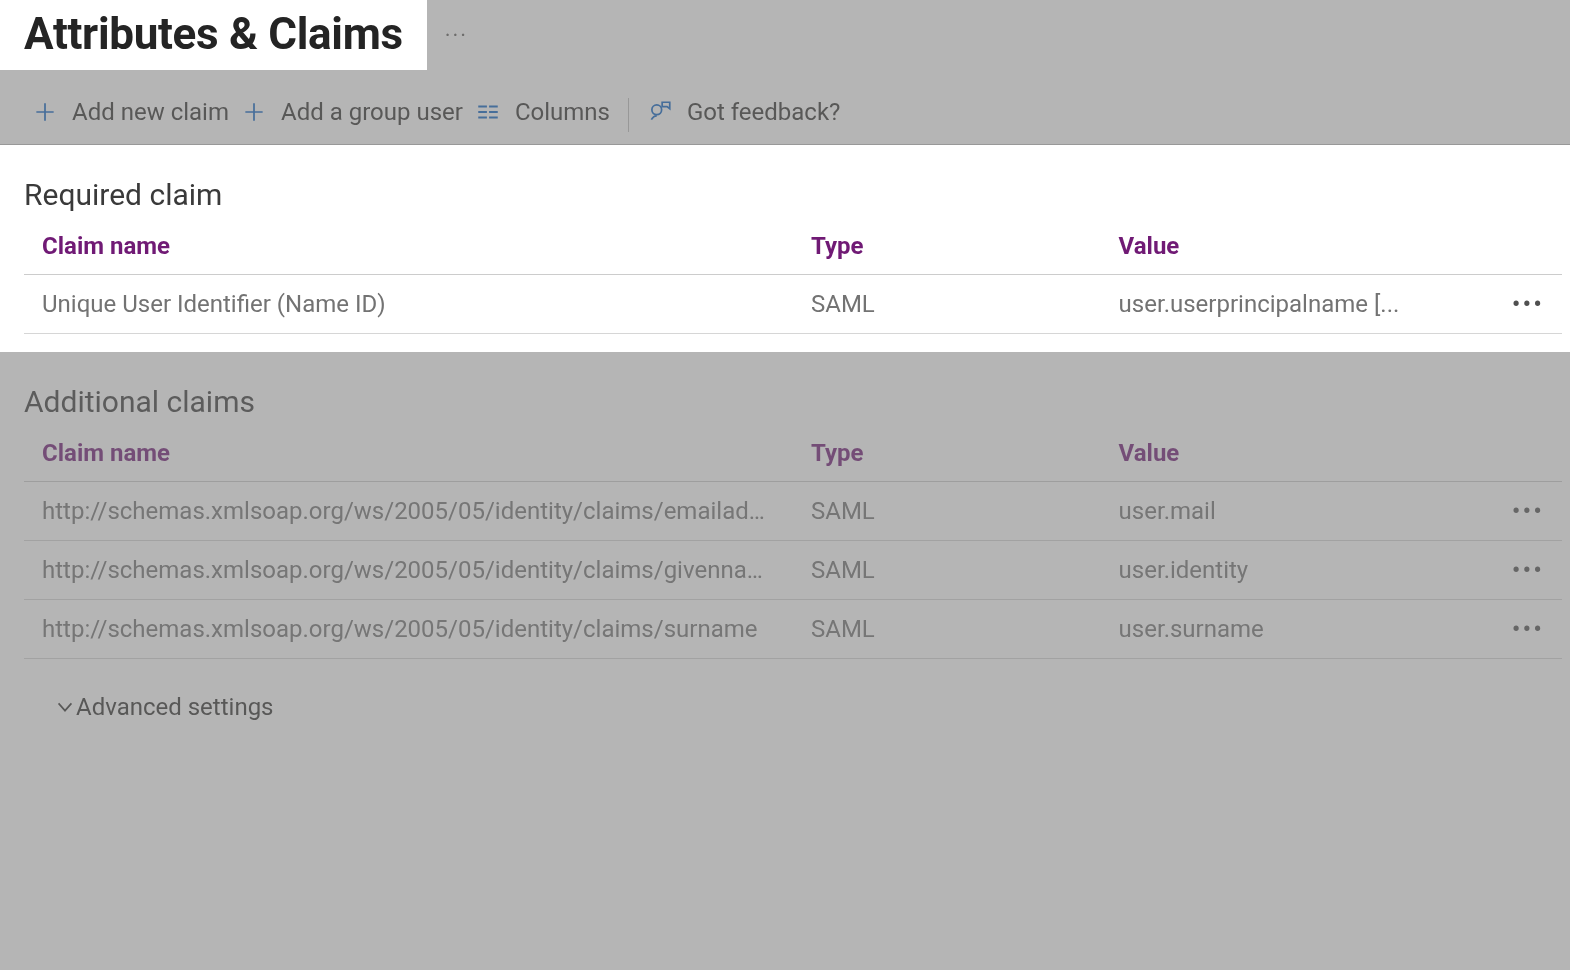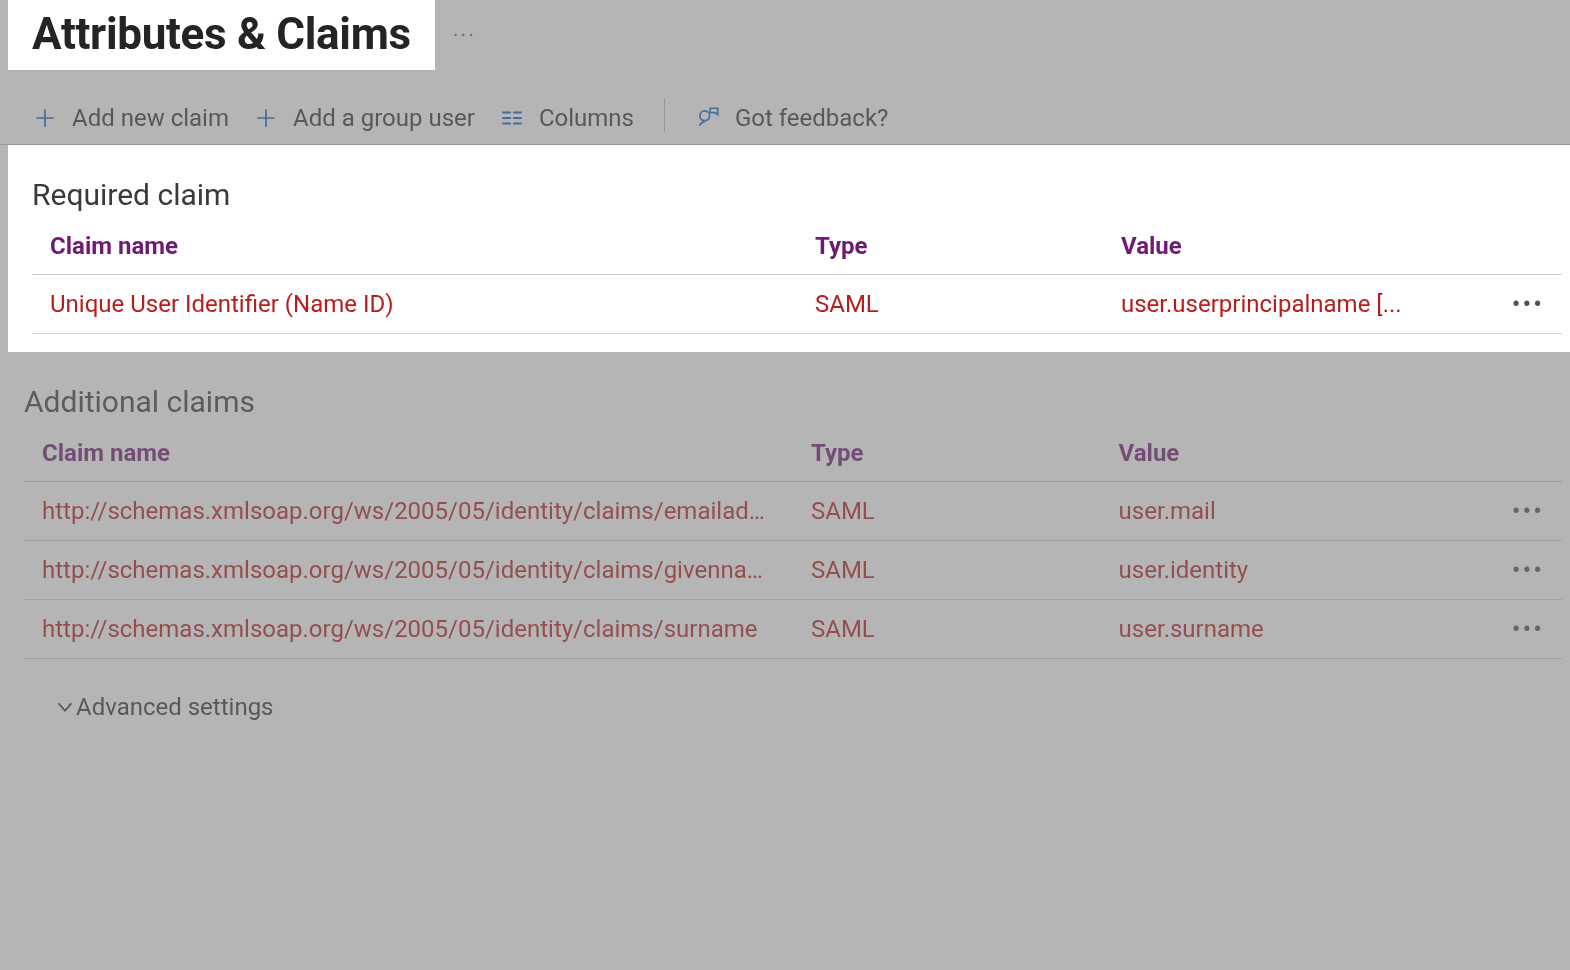--- a/index.html
+++ b/index.html
@@ -19,21 +19,20 @@
     top: 0; left: 0; right: 0; bottom: 0;
     background: rgba(120,120,120,0.55);
     pointer-events: none;
     z-index: 5;
   }
   
   .highlight {
     position: relative;
     background: #ffffff;
     z-index: 10;
-    margin-left: 8px;
   }
   .page {
     width: 100%;
     height: 100%;
   }
   
   .title-row {
     display: flex;
     align-items: center;
     padding: 0 0 0 0;
@@ -49,24 +48,24 @@
   }
   .title-more {
     font-size: 22px;
     color: #605e5c;
     margin-left: 18px;
     letter-spacing: 2px;
   }
   
   .cmdbar {
     display: flex;
-    align-items: flex-end;
+    align-items: flex-start;
     padding: 28px 24px 12px 32px;
     border-bottom: 1px solid rgba(0,0,0,0.25);
-    gap: 24px;
+    gap: 12px;
     font-size: 24px;
     color: #323130;
   }
   .cmd {
     display: inline-flex;
     align-items: center;
     gap: 14px;
     cursor: pointer;
   }
   .cmd .ico { color: #0b62c4; display:inline-flex; }
@@ -101,21 +100,21 @@
     font-weight: 700;
     font-size: 24px;
     color: #701a75;
     padding: 10px 18px 14px 18px;
     border-bottom: 1px solid rgba(0,0,0,0.20);
   }
   table.claims td {
     text-align: left;
     padding: 14px 18px;
     border-bottom: 1px solid rgba(0,0,0,0.16);
-    color: #b91c1c;
+    color: #737373;
     white-space: nowrap;
     overflow: hidden;
     text-overflow: ellipsis;
   }
   table.claims td.action, table.claims th.action { text-align: right; color:#605e5c; }
   .ellipsis-icon { font-size: 26px; letter-spacing: 2px; color:#505050; cursor:pointer; display:inline-block;}
   
   .advanced {
     display: flex;
     align-items: center;

